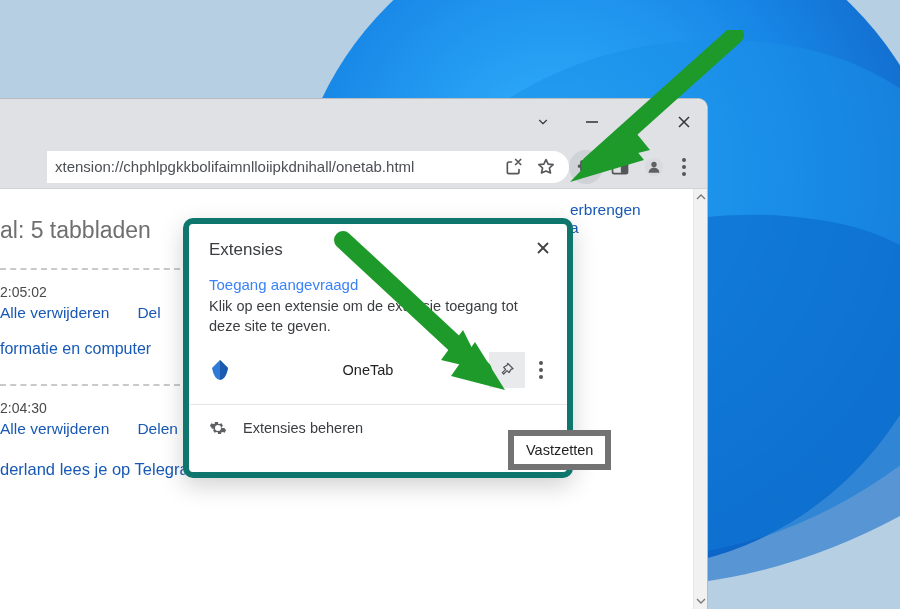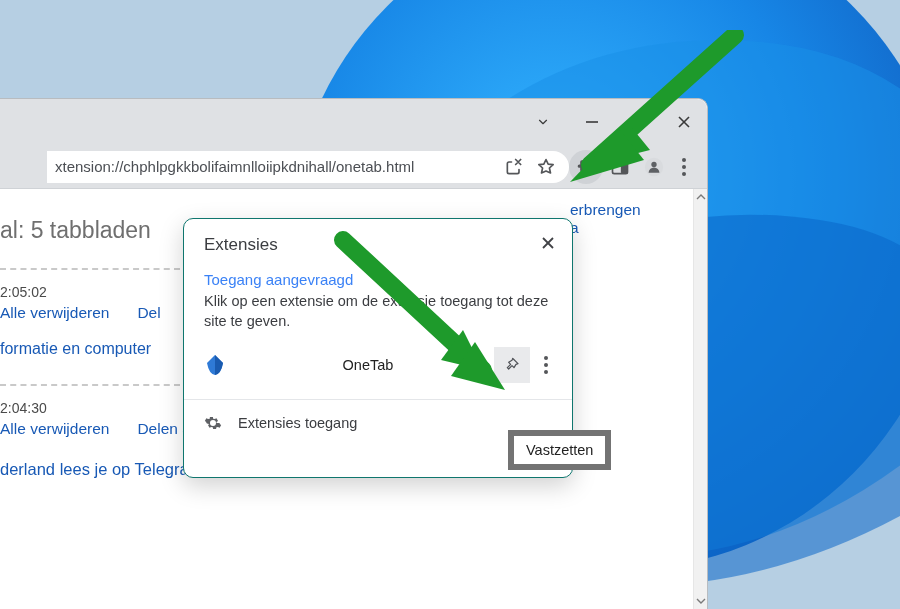--- a/index.html
+++ b/index.html
@@ -65,21 +65,21 @@
 
   
   .scrollbar { position:absolute; top:90px; right:0; width:14px; height:420px; background:#f1f1f1; border-left:1px solid #e6e6e6;}
   .scrollbar .arrow { position:absolute; left:0; width:14px; height:16px; display:flex; align-items:center; justify-content:center; color:#7a7a7a;}
   .scrollbar .arrow.top{top:0;} .scrollbar .arrow.bot{bottom:0;}
   .scrollbar .arrow svg{width:10px;height:10px;}
 
   
   .popup {
     position: absolute; left: 183px; top: 218px; width: 390px; height: 260px;
-    background: #fff; border: 1px solid #0f766e; border-radius: 10px;
+    background: #fff; border: 6px solid #0f766e; border-radius: 10px;
     box-shadow: 0 8px 24px rgba(0,0,0,0.18);
     z-index: 20;
   }
   .popup .title { font-size: 17px; color:#3b3d41; padding: 16px 20px 6px 20px; }
   .popup .close { position:absolute; right:10px; top:10px; width:28px; height:28px; display:flex;align-items:center;justify-content:center; color:#404246; }
   .popup .close svg{width:14px;height:14px;}
   .popup .sub1 { font-weight:400; font-size:15px; color:#3b82f6; padding: 10px 20px 2px 20px;}
   .popup .sub2 { font-size:14.5px; color:#3b3d41; padding: 2px 20px 10px 20px; line-height:1.35;}
   .ext-row { display:flex; align-items:center; padding: 6px 10px 6px 20px; }
   .ext-ic { width:22px; display:flex; justify-content:center; }
@@ -258,21 +258,21 @@
           <span></span>
           <span></span>
         </div>
     </span>
   </div>
   <div class="divider"></div>
   <div class="manage-row">
     <svg viewBox="0 0 24 24">
         <path d="M12 8a4 4 0 1 0 0 8 4 4 0 0 0 0-8zm9 4a7 7 0 0 1-.1 1.2l2 1.6-2 3.4-2.4-.8a7 7 0 0 1-2 .1l-.4 2.5h-4l-.4-2.5a7 7 0 0 1-2-.1l-2.4.8-2-3.4 2-1.6A7 7 0 0 1 3 12a7 7 0 0 1 .1-1.2l-2-1.6 2-3.4 2.4.8a7 7 0 0 1 2-.1L7.9 4h4l.4 2.5a7 7 0 0 1 2 .1l2.4-.8 2 3.4-2 1.6c0 .4.1.8.1 1.2z" fill="currentColor"></path>
       </svg>
-    <span>Extensies toegang</span>
+    <span>Extensies beheren</span>
   </div>
 </div>
 
 <div class="tooltip">Vastzetten</div>
 
 <div class="arrow-g" style="left:550px; top:30px;">
   <svg width="200" height="180" viewBox="0 0 200 180">
     <line x1="185" y1="5" x2="40" y2="135" stroke="#1e9a2b" stroke-width="18" stroke-linecap="round"></line>
     <polygon points="40,135 78,93 100,120" fill="#1e9a2b"></polygon>
     <polygon points="20,152 70,100 94,130" fill="#1e9a2b"></polygon>

